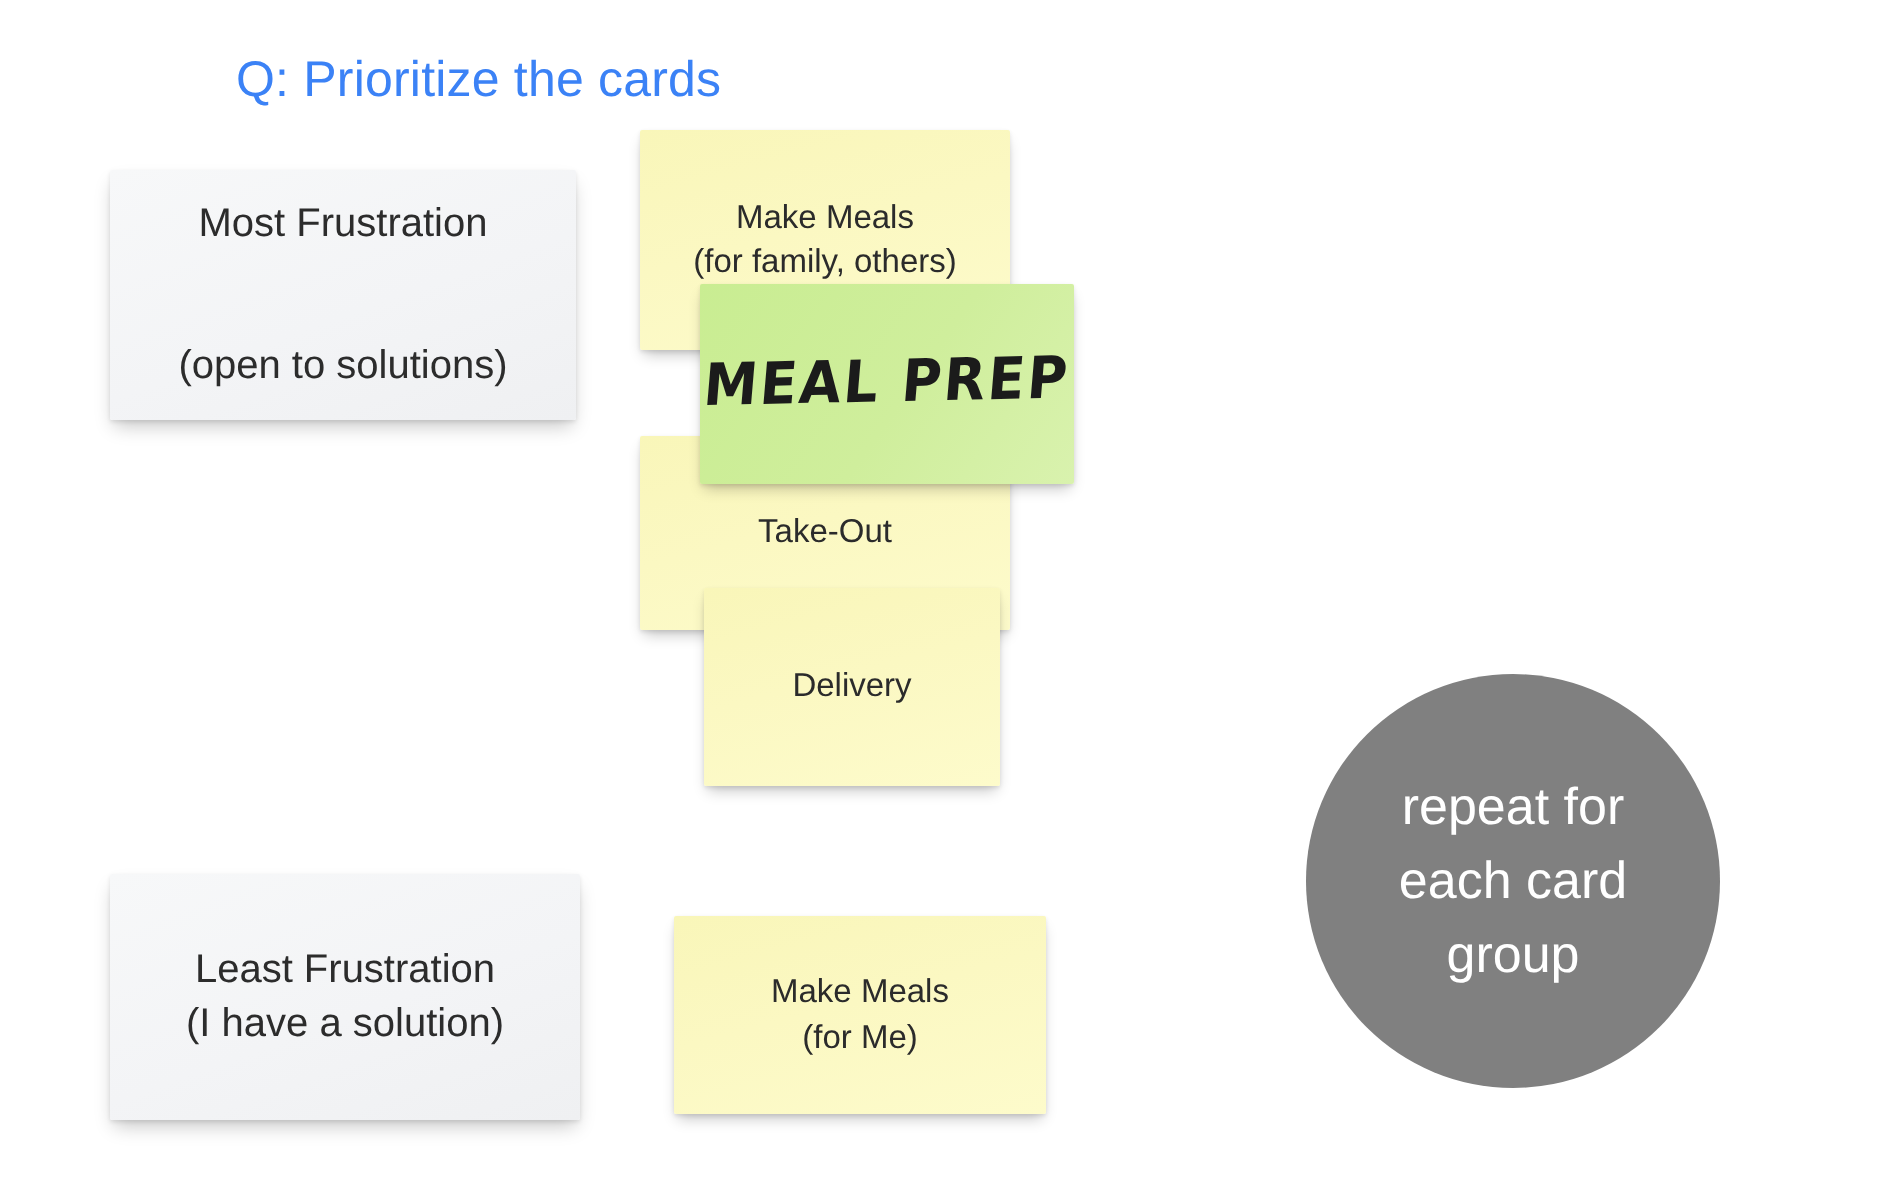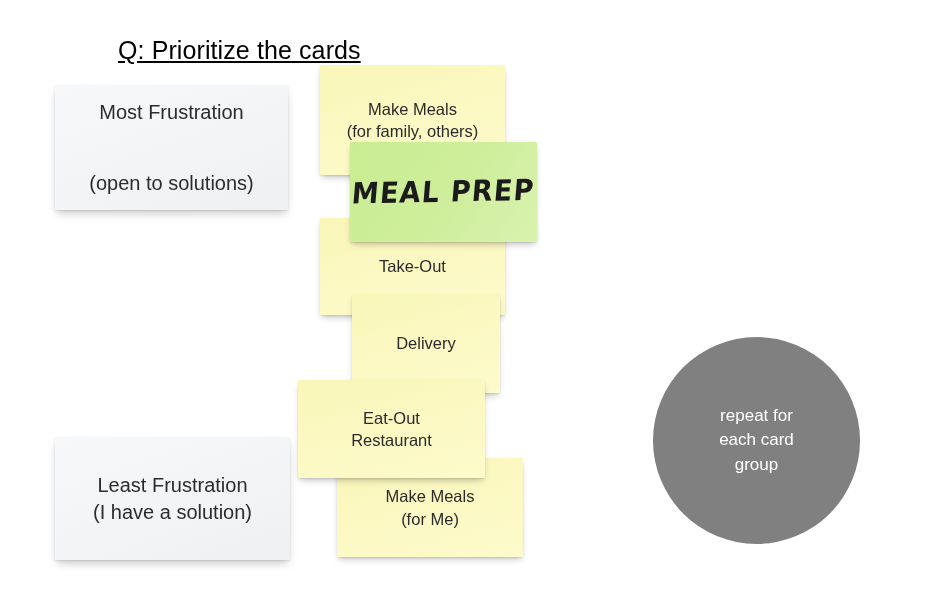--- a/index.html
+++ b/index.html
@@ -22,27 +22,26 @@
     position: absolute;
     inset: 0;
     width: 952px;
     height: 590px;
   }
 
   
   .page-title {
     position: absolute;
     left: 118px;
-    top: 36px;
+    top: 26px;
     font-size: 25px;
     font-weight: 400;
     letter-spacing: 0.1px;
-    color: #000000;
+    color: #3b82f6;
     white-space: nowrap;
-    text-decoration: underline;
   }
 
   
   .anchor-card {
     position: absolute;
     background: linear-gradient(160deg, #f7f8f9 0%, #f3f4f6 55%, #eff0f2 100%);
     box-shadow: 0 5px 9px -2px rgba(0,0,0,0.22),
                 0 1px 2px rgba(0,0,0,0.10);
     display: flex;
     flex-direction: column;
@@ -120,21 +119,21 @@
     width: 207px;
     height: 207px;
     border-radius: 50%;
     background: #808080;
     color: #ffffff;
     display: flex;
     flex-direction: column;
     align-items: center;
     justify-content: center;
     text-align: center;
-    font-size: 17px;
+    font-size: 26px;
     line-height: 1.42;
   }
   .annotation-circle span { display: block; }
 </style>
 </head>
 <body>
 
 <div class="canvas">
 
   <div class="page-title">Q: Prioritize the cards</div>
@@ -159,24 +158,20 @@
   </div>
 
   <div class="sticky yellow" id="card-take-out">
     <span>Take-Out</span>
   </div>
 
   <div class="sticky yellow" id="card-delivery">
     <span>Delivery</span>
   </div>
 
-  <div class="sticky yellow" id="card-eat-out">
-    <span>Eat-Out</span>
-    <span class="line2">Restaurant</span>
-  </div>
 
   <div class="sticky yellow" id="card-make-meals-me">
     <span>Make Meals</span>
     <span class="line2">(for Me)</span>
   </div>
 
   <div class="annotation-circle">
     <span>repeat for</span>
     <span>each card</span>
     <span>group</span>

